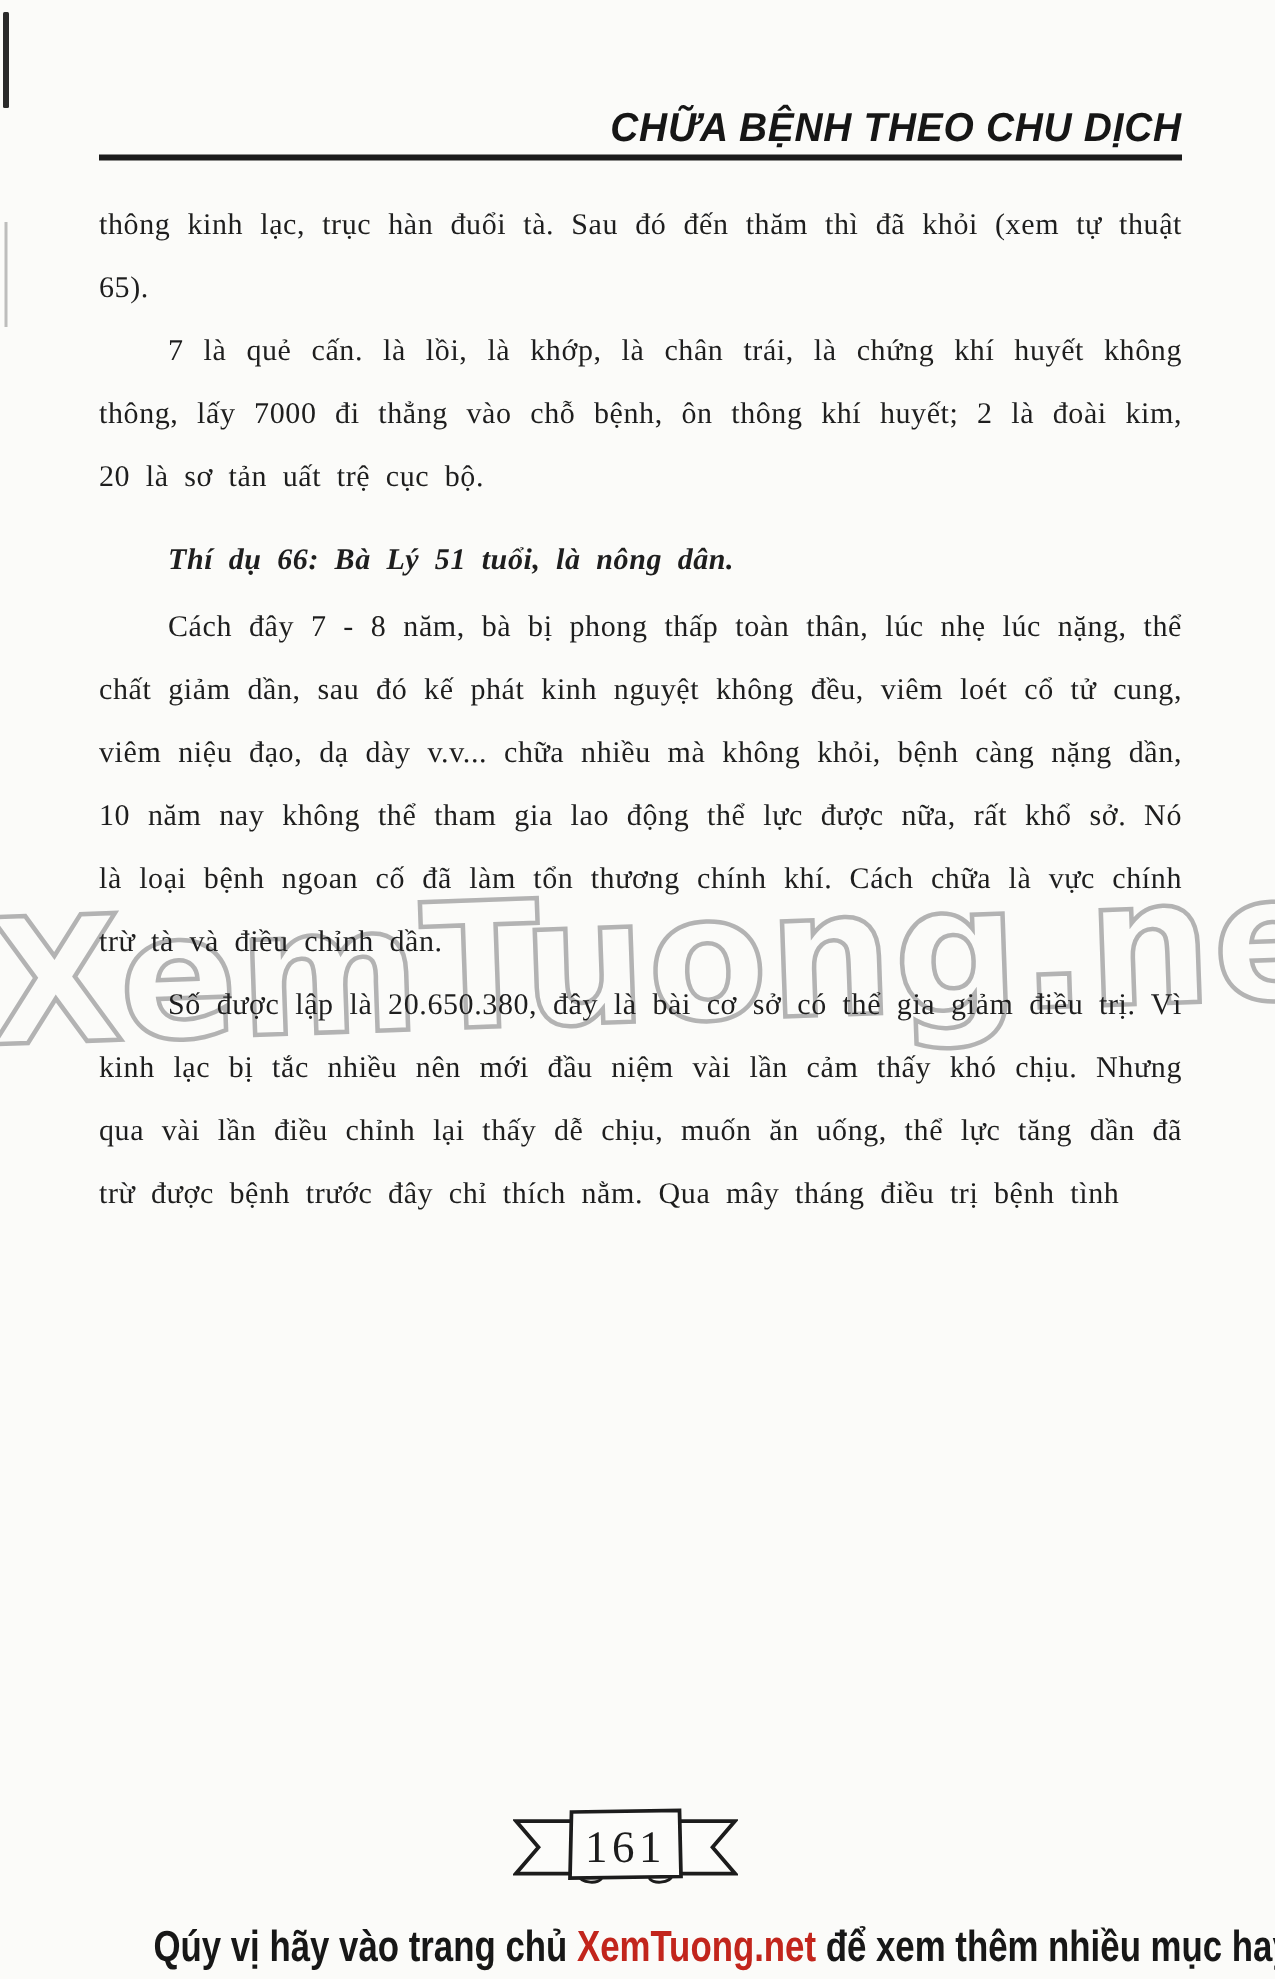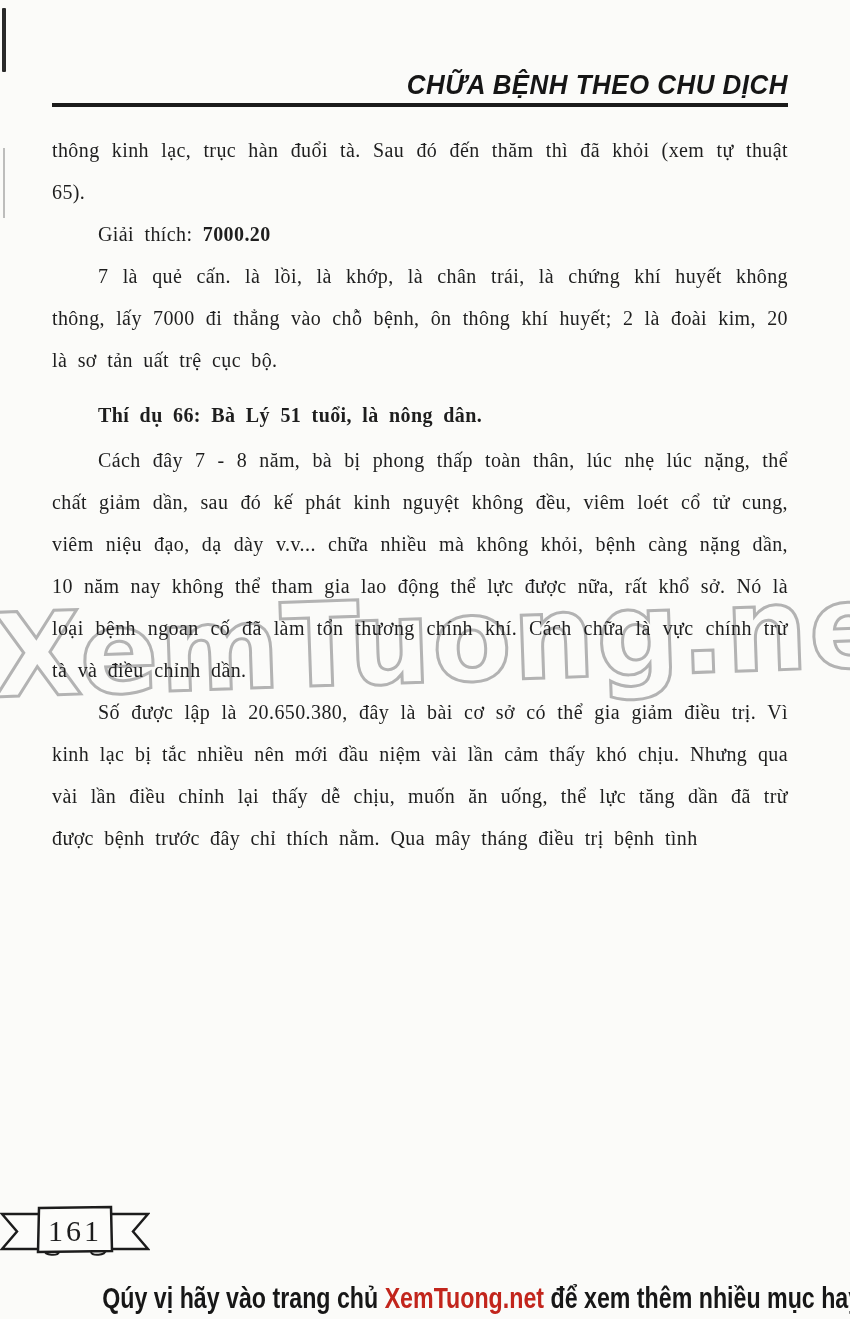--- a/index.html
+++ b/index.html
@@ -20,21 +20,21 @@
   .scan-edge{
     position:absolute;left:2px;top:8px;width:4px;height:64px;
     background:#2a2a2a;border-radius:1px;
   }
   .scan-edge2{
     position:absolute;left:3px;top:148px;width:2px;height:70px;
     background:#8a8a8a;opacity:.55;
   }
   .page-inner{
     position:relative;
-    padding:0 62px 0 52px;
+    padding:0 62px 0 66px;
     z-index:1;
   }
   .header{
     padding-top:70px;
     border-bottom:4px solid #1b1b1b;
     text-align:right;
     padding-bottom:2px;
   }
   .header .title{
     display:inline-block;
@@ -53,20 +53,21 @@
     line-height:42px;
     text-align:justify;
     letter-spacing:.4px;
     word-spacing:5px;
   }
   .para{margin:0;}
   .para.indent{text-indent:46px;}
   .para .bold{font-weight:bold;}
   .para.example{
     font-weight:bold;
+    font-style:italic;
     margin:13px 0 3px;
     text-align:left;
   }
   .watermark{
     position:absolute;
     top:582px;left:-8px;width:866px;
     z-index:0;
     text-align:center;
     font-family:"DejaVu Sans", sans-serif;
     font-weight:bold;
@@ -75,21 +76,21 @@
     letter-spacing:1px;
     color:transparent;
     -webkit-text-stroke:3px var(--wm);
     transform:rotate(-2deg);
     white-space:nowrap;
     user-select:none;
   }
   .ribbon-wrap{
     position:absolute;
     top:1204px;left:0;right:16px;
-    text-align:left;
+    text-align:center;
     z-index:1;
   }
   .ribbon-wrap svg{display:inline-block;}
   .ribbon-num{
     font-family:"Liberation Serif", serif;
     font-size:30px;
     letter-spacing:3px;
     fill:#1c1c1c;
   }
   .footer{
@@ -119,21 +120,20 @@
 <div class="watermark">XemTuong.net</div>
 
 <div class="page-inner">
   <div class="header">
     <span class="title">CHỮA BỆNH THEO CHU DỊCH</span>
   </div>
 
   <div class="body-text">
 
   <p class="para body"><span>thông kinh lạc, trục hàn đuổi tà. Sau đó đến thăm thì đã khỏi (xem tự thuật 65).</span></p>
-      <p class="para body indent"><span>Giải thích: </span><span class="bold">7000.20</span></p>
       <p class="para body indent"><span>7 là quẻ cấn. là lồi, là khớp, là chân trái, là chứng khí huyết không thông, lấy 7000 đi thẳng vào chỗ bệnh, ôn thông khí huyết; 2 là đoài kim, 20 là sơ tản uất trệ cục bộ.</span></p>
       <p class="para example indent"><span>Thí dụ 66: Bà Lý 51 tuổi, là nông dân.</span></p>
       <p class="para body indent"><span>Cách đây 7 - 8 năm, bà bị phong thấp toàn thân, lúc nhẹ lúc nặng, thể chất giảm dần, sau đó kế phát kinh nguyệt không đều, viêm loét cổ tử cung, viêm niệu đạo, dạ dày v.v... chữa nhiều mà không khỏi, bệnh càng nặng dần, 10 năm nay không thể tham gia lao động thể lực được nữa, rất khổ sở. Nó là loại bệnh ngoan cố đã làm tổn thương chính khí. Cách chữa là vực chính trừ tà và điều chỉnh dần.</span></p>
       <p class="para body indent"><span>Số được lập là 20.650.380, đây là bài cơ sở có thể gia giảm điều trị. Vì kinh lạc bị tắc nhiều nên mới đầu niệm vài lần cảm thấy khó chịu. Nhưng qua vài lần điều chỉnh lại thấy dễ chịu, muốn ăn uống, thể lực tăng dần đã trừ được bệnh trước đây chỉ thích nằm. Qua mây tháng điều trị bệnh tình</span></p>
     </div>
 </div>
 
 <div class="ribbon-wrap">
   <svg width="150" height="54" viewBox="0 0 150 54">
 

